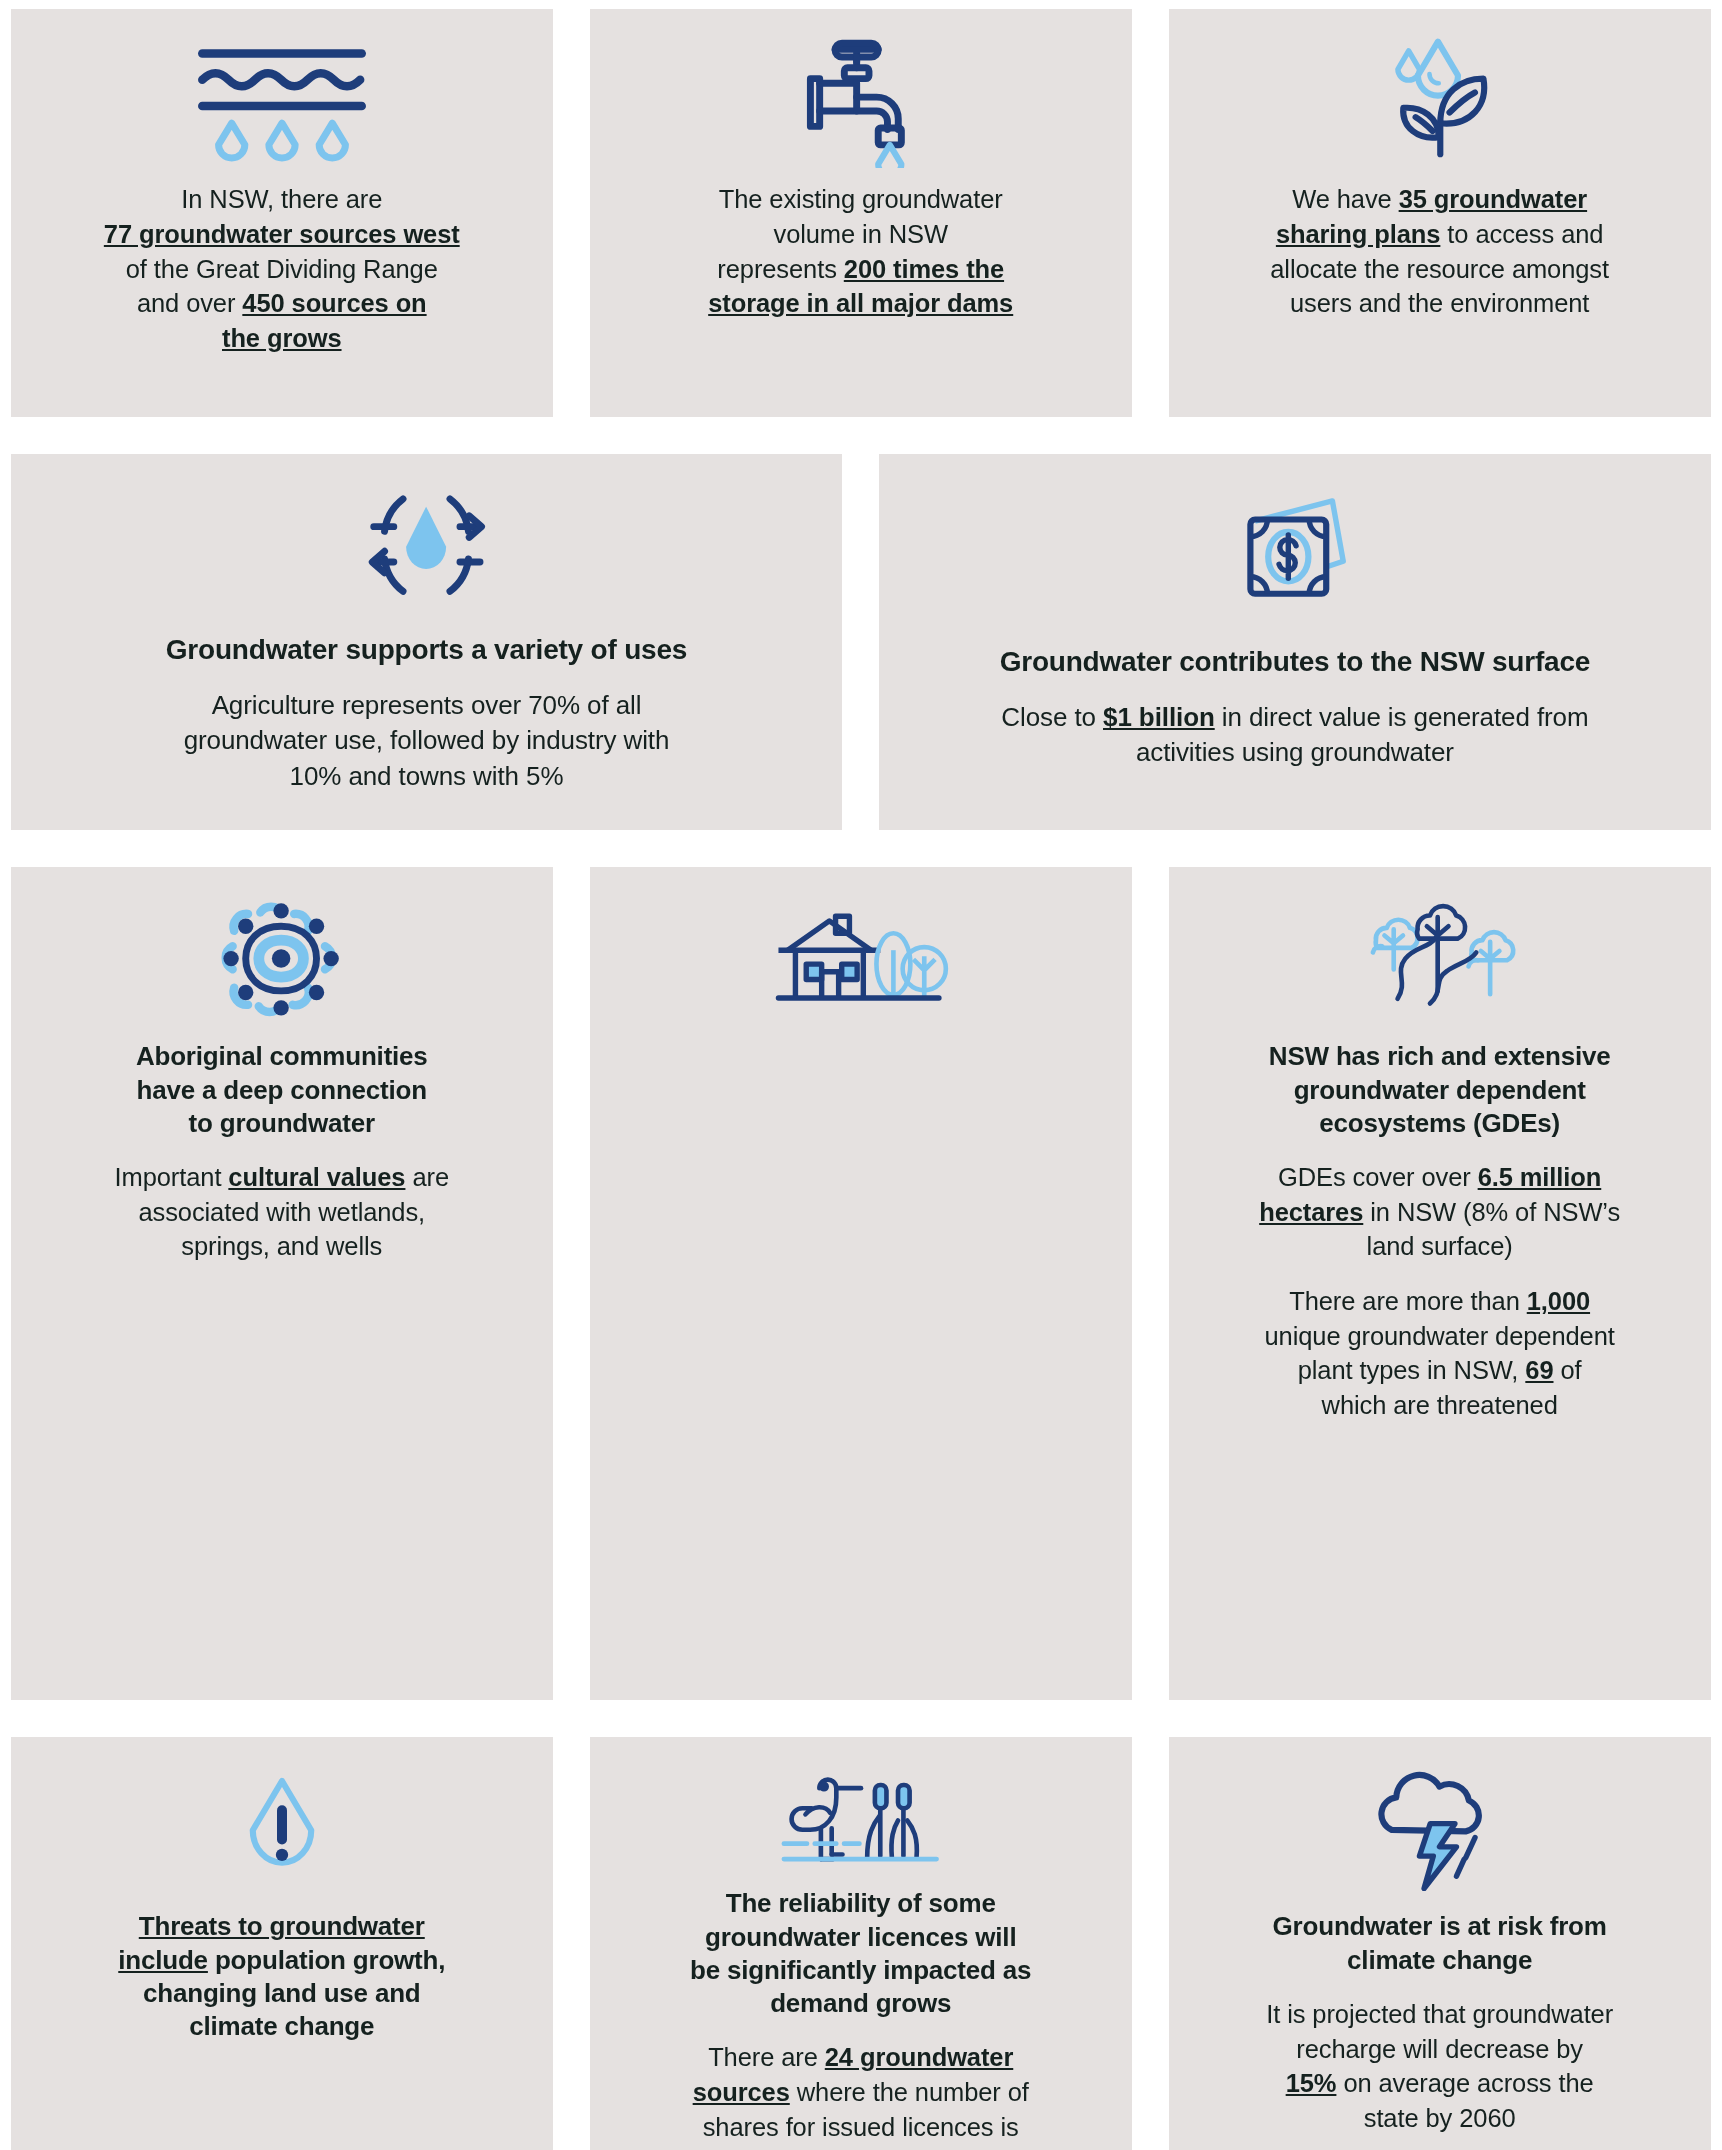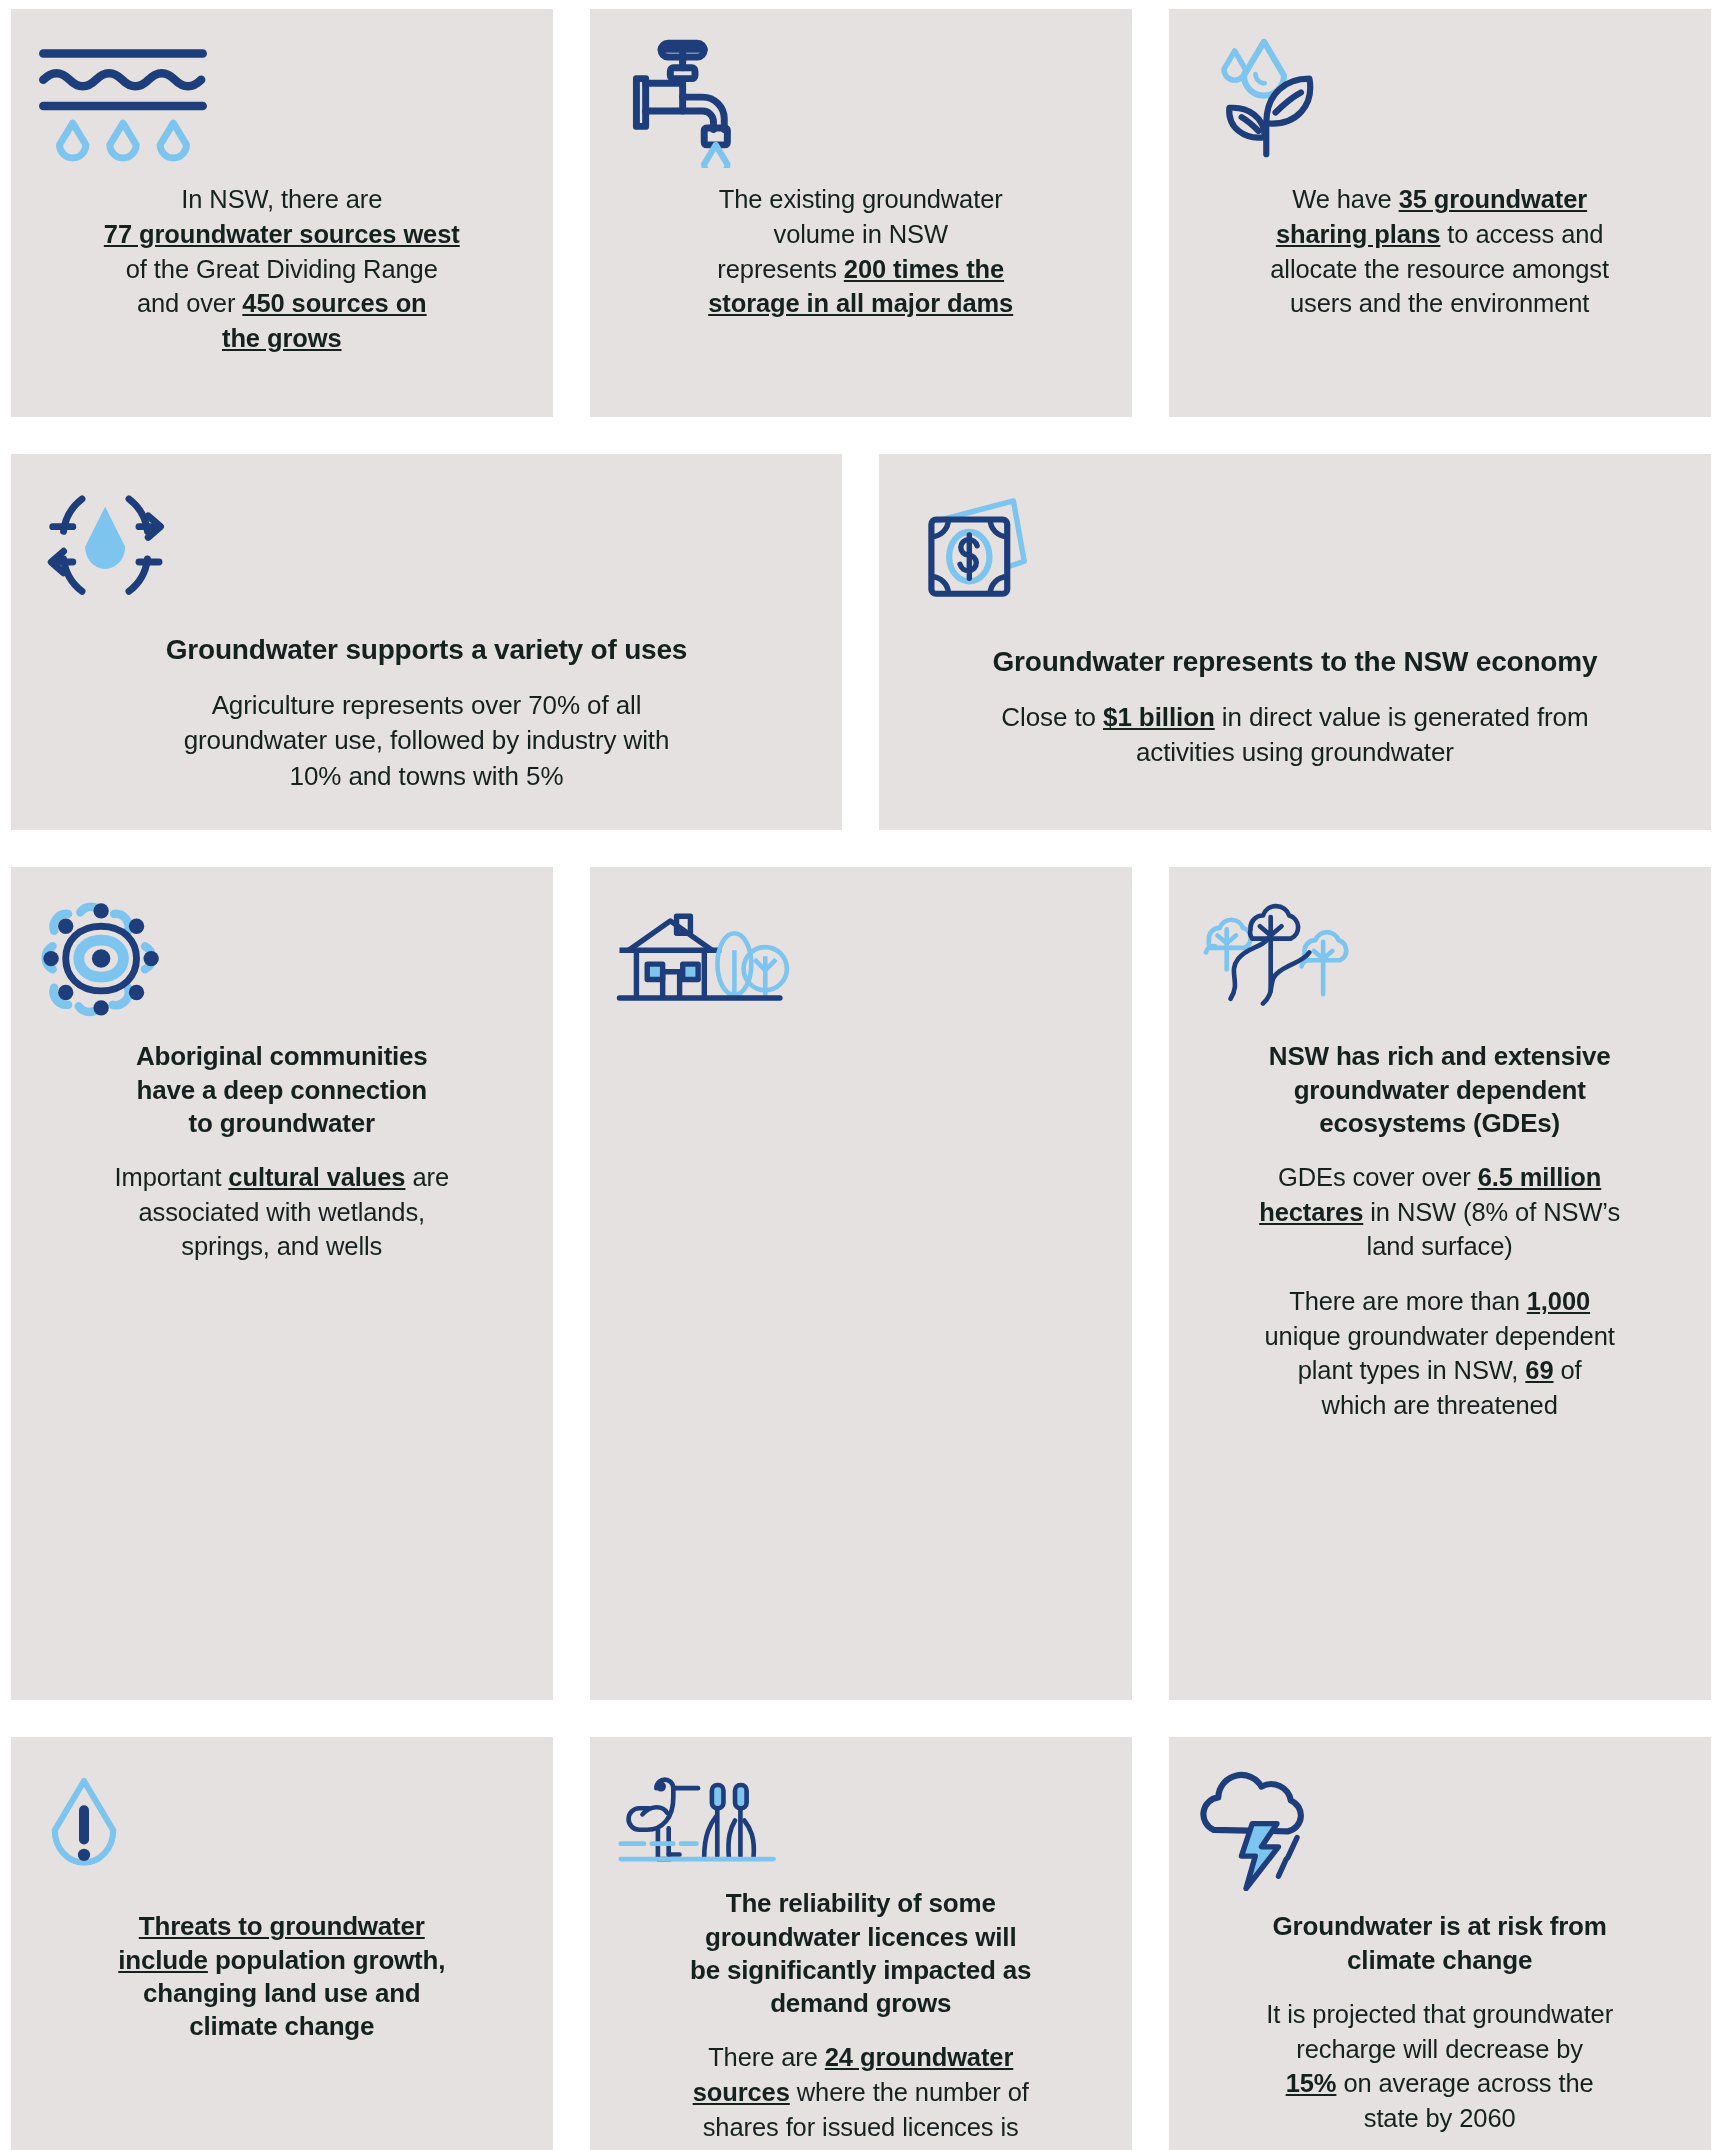--- a/index.html
+++ b/index.html
@@ -16,21 +16,21 @@
     display: flex;
     flex-direction: column;
     gap: 37px;
   }
   .row { display: flex; gap: 37px; }
   .card {
     background: #e5e1e0;
     padding: 28px 23px 44px 23px;
     display: flex;
     flex-direction: column;
-    align-items: flex-start;
+    align-items: center;
   }
   .row-1 .card { flex: 1 1 0; height: 408px; }
   .row-2 .card { flex: 1 1 0; height: 376px; }
   .row-3 .card { flex: 1 1 0; height: 833px; }
   .row-4 .card { flex: 1 1 0; height: 514px; }
 
   .icon-wrap {
     height: 131px;
     display: flex;
     align-items: center;
@@ -165,21 +165,21 @@
           <rect x="38" y="38" width="98" height="96" rx="6" stroke="#1e3d7b" stroke-width="8" fill="none"></rect>
           <path d="M38 60 a22 22 0 0 0 22 -22" stroke="#1e3d7b" stroke-width="7" fill="none"></path>
           <path d="M136 60 a22 22 0 0 1 -22 -22" stroke="#1e3d7b" stroke-width="7" fill="none"></path>
           <path d="M38 112 a22 22 0 0 1 22 22" stroke="#1e3d7b" stroke-width="7" fill="none"></path>
           <path d="M136 112 a22 22 0 0 0 -22 22" stroke="#1e3d7b" stroke-width="7" fill="none"></path>
           <ellipse cx="87" cy="86" rx="26" ry="32" stroke="#7dc4ee" stroke-width="8" fill="none"></ellipse>
           <path d="M97 72 a11 11 0 0 0 -11 -8 a10 10 0 0 0 0 20 a10 10 0 0 1 0 20 a11 11 0 0 1 -11 -8 M87 58 v56" stroke="#1e3d7b" stroke-width="7" fill="none" stroke-linecap="round"></path>
         </svg>
       </div>
       <div class="txt-block">
-        <p class="heading center-head">Groundwater represents to the NSW economy</p>
+        <p class="heading center-head">Groundwater contributes to the NSW surface</p>
         <p class="body-text wide-body">Close to <b>$1 billion</b> in direct value is generated from<br>activities using groundwater</p>
       </div>
     </div>
 
   </div>
 
   <div class="row row-3">
 
     <div class="card">
       <div class="icon-wrap">

